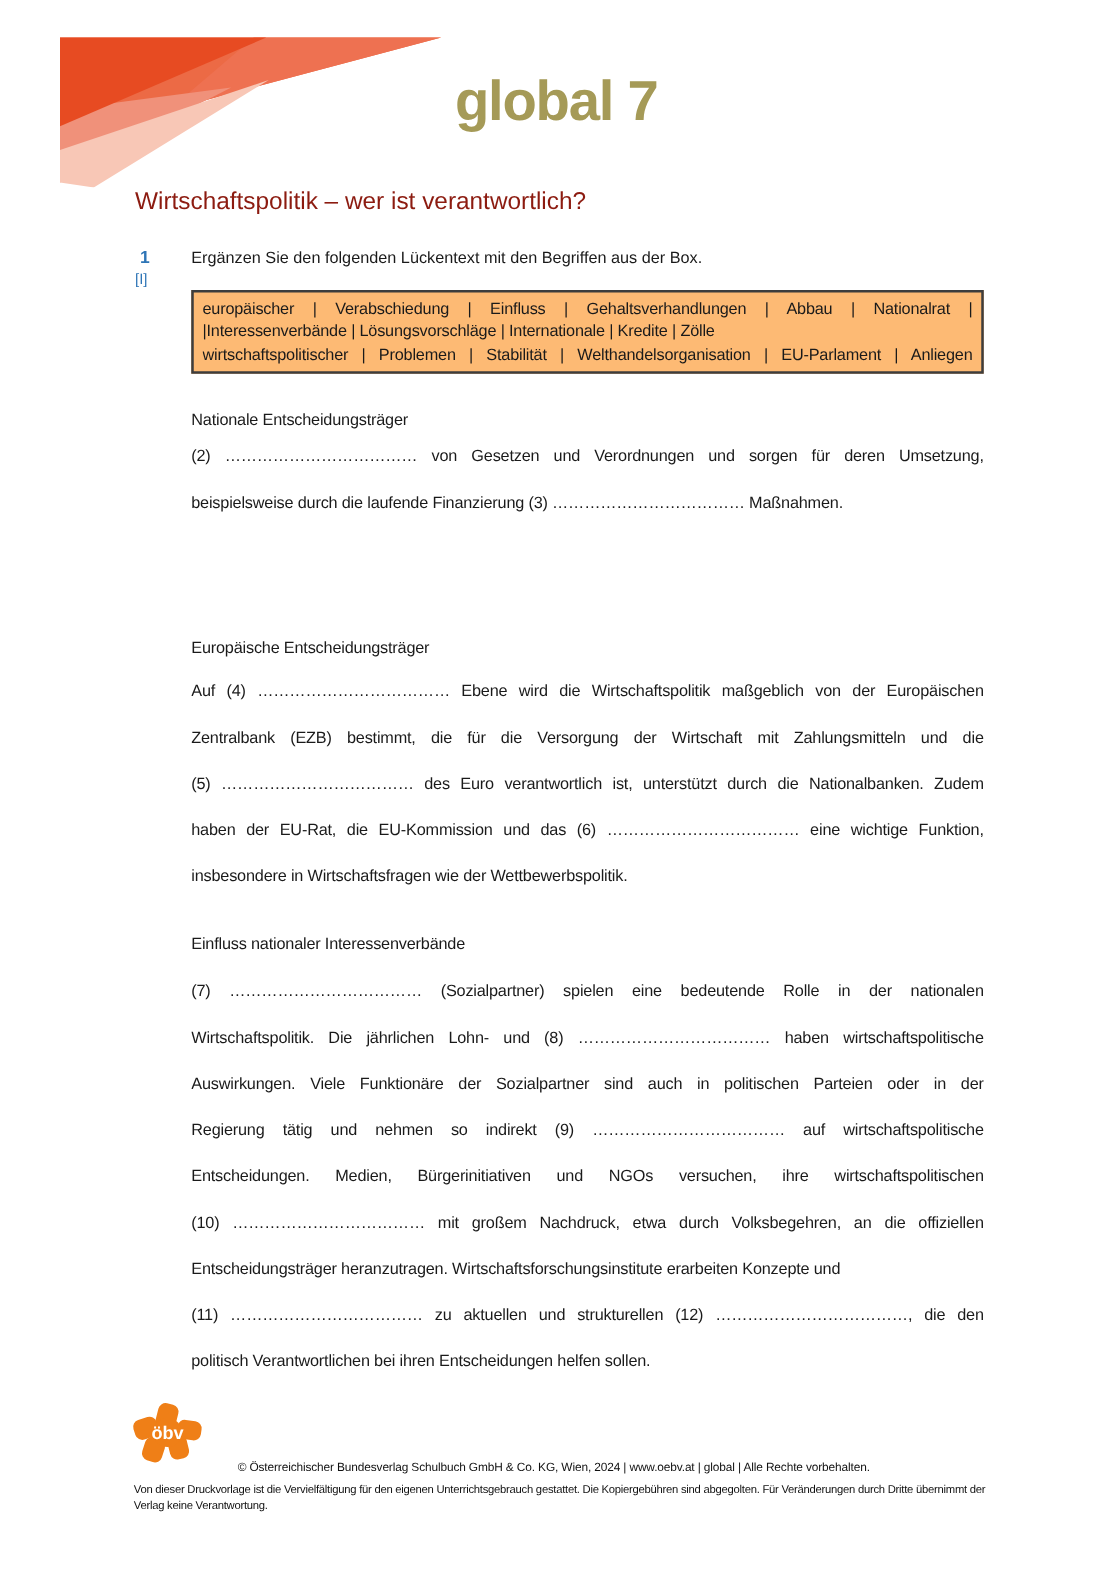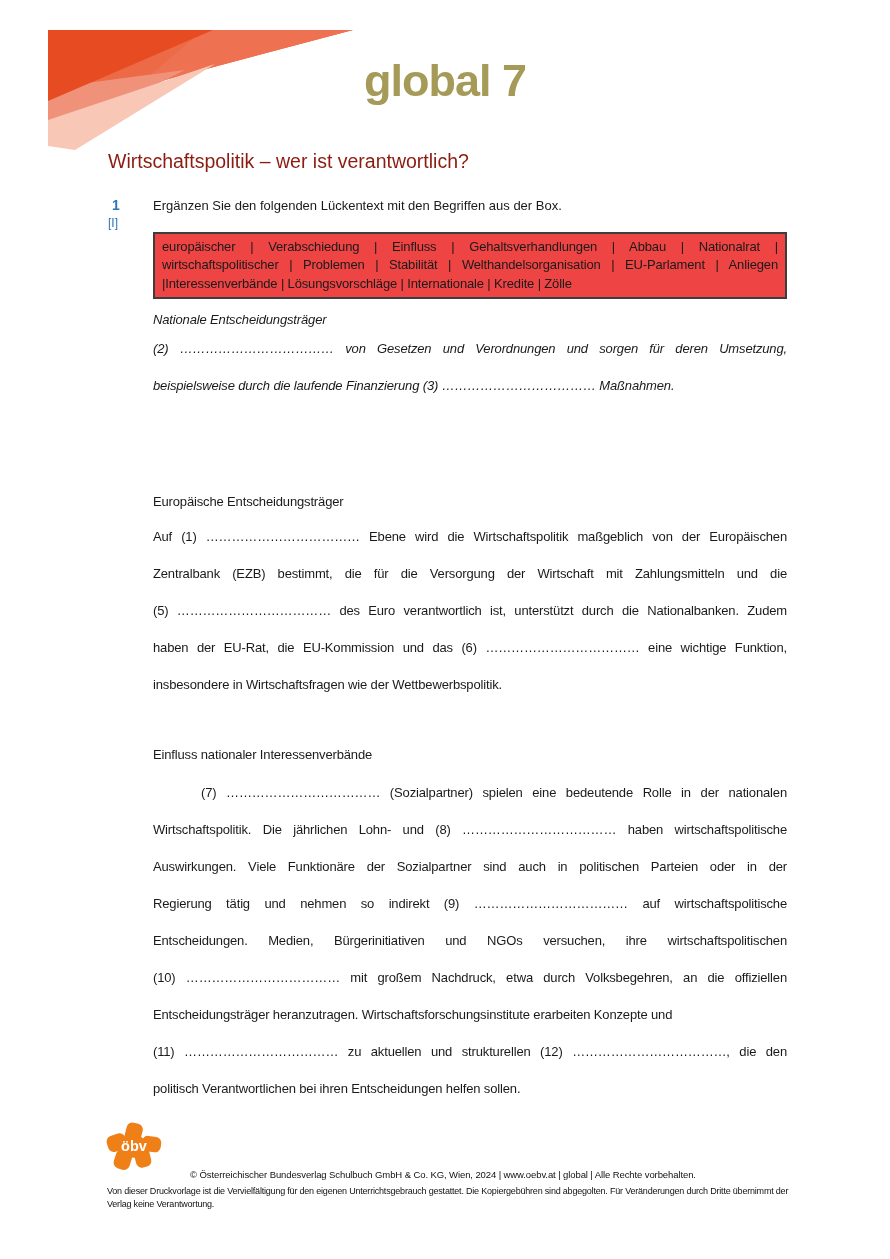--- a/index.html
+++ b/index.html
@@ -17,35 +17,35 @@
     position:absolute; left:108px; top:150px; width:640px;
     font-size:19.5px; font-weight:normal; color:#8c1b10;
   }
   
   .ex-num { position:absolute; left:112px; top:197px; font-size:14px; font-weight:bold; color:#2e75b6; }
   .ex-tag { position:absolute; left:108px; top:216px; font-size:12px; color:#2e75b6; }
   .instruction { position:absolute; left:153px; top:198px; width:634px; font-size:13px; }
   
   .word-box {
     position:absolute; left:153px; top:232px; width:634px; box-sizing:border-box;
-    background:#ef4444; border:2px solid #3d3d3d; padding:4px 7px;
+    background:#fdba74; border:2px solid #3d3d3d; padding:4px 7px;
     font-size:13px; letter-spacing:-0.15px;
   }
   .wb-line { line-height:18.4px; height:18.4px; overflow:hidden; }
   
   .sec { position:absolute; left:153px; width:634px; font-size:13px; letter-spacing:-0.15px; }
   .sec-h { height:20px; line-height:20px; }
   .bl  { height:37px; line-height:37px; overflow:hidden; }
   .bl1 { height:19px; line-height:19px; overflow:hidden; }
   .jl  { text-align:justify; text-align-last:justify; }
   .mt5 { margin-top:5px; }
   .mt6 { margin-top:6px; }
-  .mt9 { margin-top:9px;margin-left:48px; }
-  .s1 { top:310px;font-style:italic; }
-  .s2 { top:492px; }
+  .mt9 { margin-top:9px; }
+  .s1 { top:326px; }
+  .s2 { top:508px; }
   .s3 { top:745px; }
   
   .oebv-logo { position:absolute; left:105px; top:1121px; width:58px; height:52px; }
   .copyright {
     position:absolute; left:107px; top:1169px; width:672px; text-align:center;
     font-size:9.5px; letter-spacing:-0.1px; color:#111;
   }
   .notice {
     position:absolute; left:107px; top:1185px; width:672px;
     font-size:9px; letter-spacing:-0.2px; line-height:13px; color:#111;
@@ -68,33 +68,33 @@
   <div class="brand">global 7</div>
 
   <div class="ws-title">Wirtschaftspolitik – wer ist verantwortlich?</div>
 
   <div class="ex-num">1</div>
   <div class="ex-tag">[I]</div>
   <div class="instruction">Ergänzen Sie den folgenden Lückentext mit den Begriffen aus der Box.</div>
 
   <div class="word-box">
     <div class="wb-line jl">europäischer | Verabschiedung | Einfluss | Gehaltsverhandlungen | Abbau | Nationalrat |</div>
+    <div class="wb-line">|Interessenverbände | Lösungsvorschläge | Internationale | Kredite | Zölle</div>
     <div class="wb-line jl">wirtschaftspolitischer | Problemen | Stabilität | Welthandelsorganisation | EU-Parlament | Anliegen</div>
-    <div class="wb-line">|Interessenverbände | Lösungsvorschläge | Internationale | Kredite | Zölle</div>
   </div>
 
   <div class="sec s1">
     <div class="sec-h">Nationale Entscheidungsträger</div>
     <div class="bl jl">(2) ……………………………… von Gesetzen und Verordnungen und sorgen für deren Umsetzung,</div>
     <div class="bl">beispielsweise durch die laufende Finanzierung (3) ……………………………… Maßnahmen.</div>
   </div>
 
   <div class="sec s2">
     <div class="sec-h">Europäische Entscheidungsträger</div>
-    <div class="bl jl mt6">Auf (1) ……………………………… Ebene wird die Wirtschaftspolitik maßgeblich von der Europäischen</div>
+    <div class="bl jl mt6">Auf (4) ……………………………… Ebene wird die Wirtschaftspolitik maßgeblich von der Europäischen</div>
     <div class="bl jl">Zentralbank (EZB) bestimmt, die für die Versorgung der Wirtschaft mit Zahlungsmitteln und die</div>
     <div class="bl jl">(5) ……………………………… des Euro verantwortlich ist, unterstützt durch die Nationalbanken. Zudem</div>
     <div class="bl jl">haben der EU-Rat, die EU-Kommission und das (6) ……………………………… eine wichtige Funktion,</div>
     <div class="bl">insbesondere in Wirtschaftsfragen wie der Wettbewerbspolitik.</div>
   </div>
 
   <div class="sec s3">
     <div class="sec-h">Einfluss nationaler Interessenverbände</div>
     <div class="bl jl mt9">(7) ……………………………… (Sozialpartner) spielen eine bedeutende Rolle in der nationalen</div>
     <div class="bl jl">Wirtschaftspolitik. Die jährlichen Lohn- und (8) ……………………………… haben wirtschaftspolitische</div>

